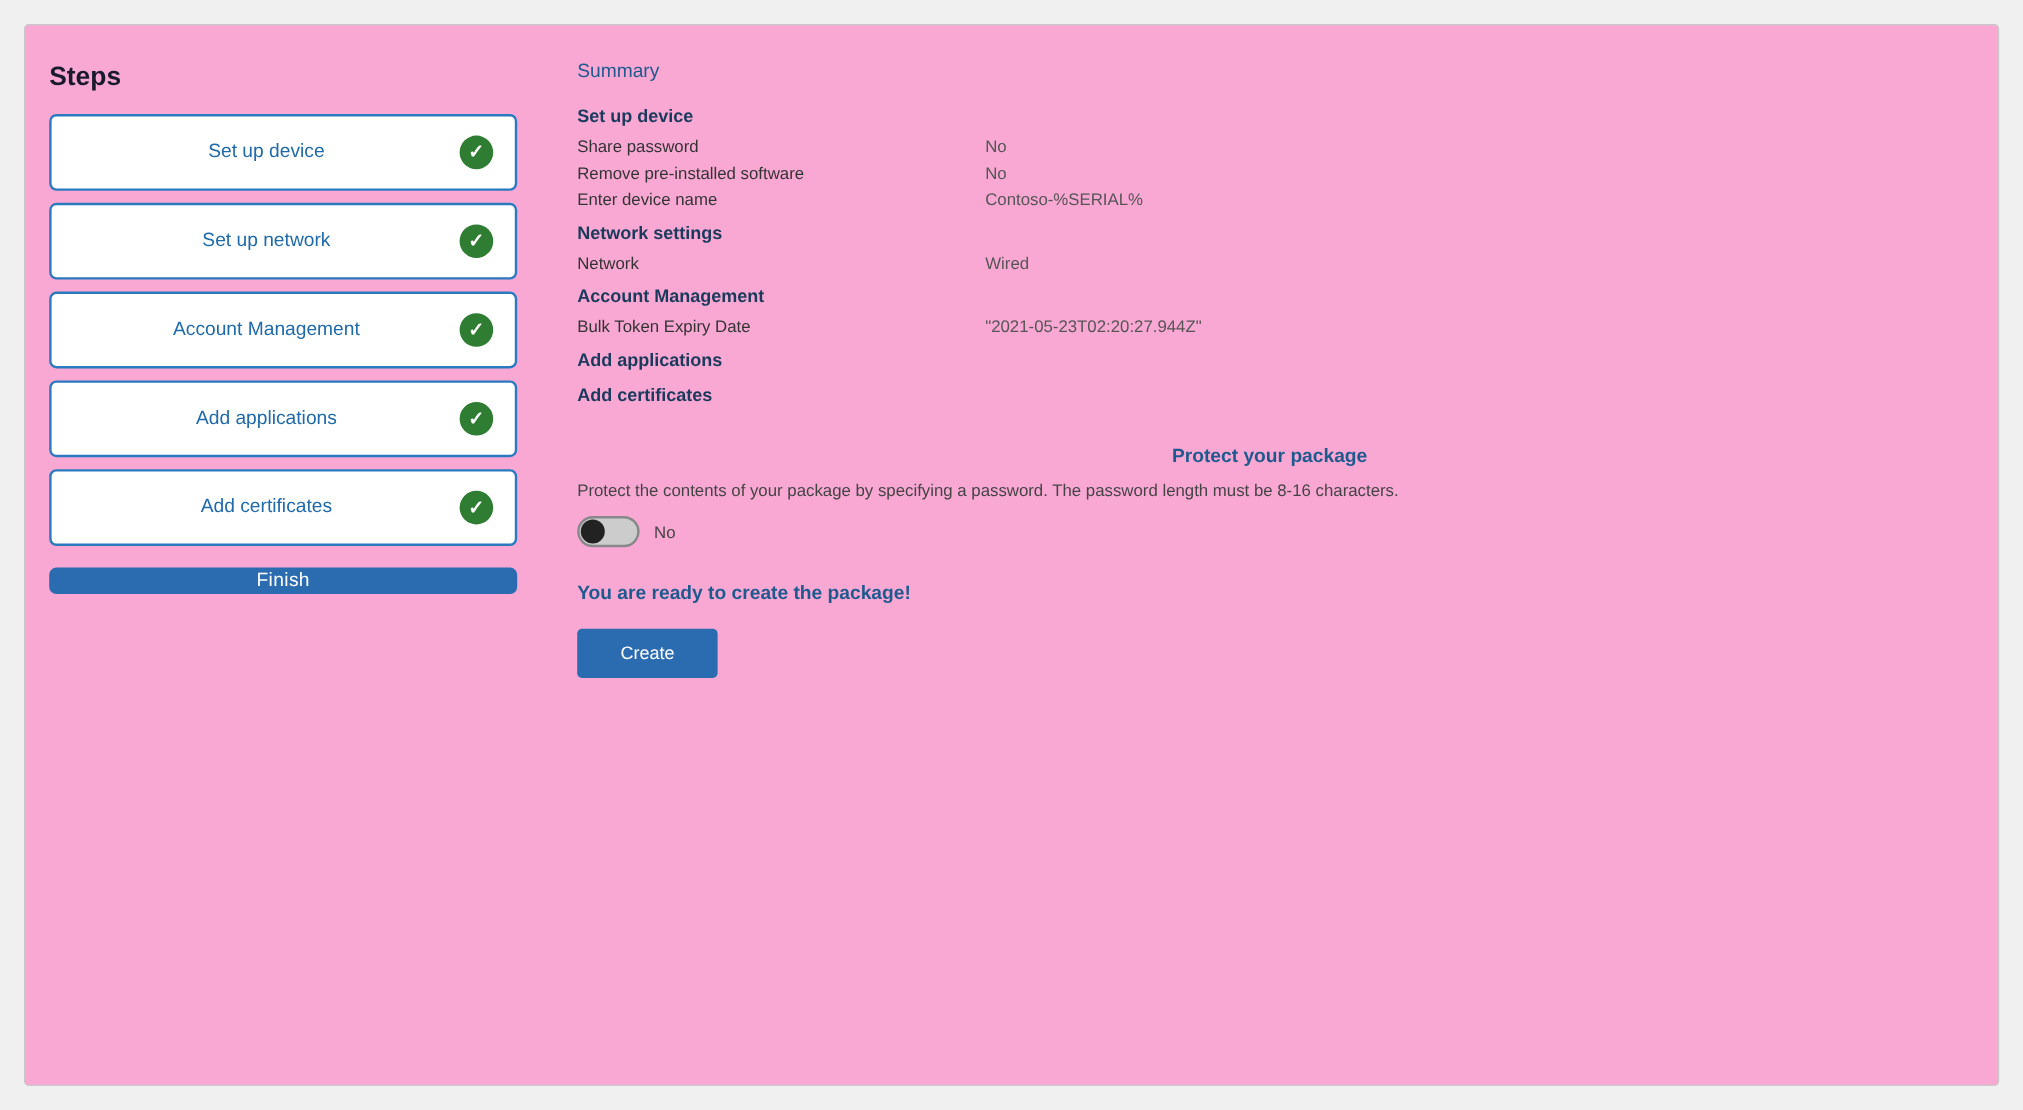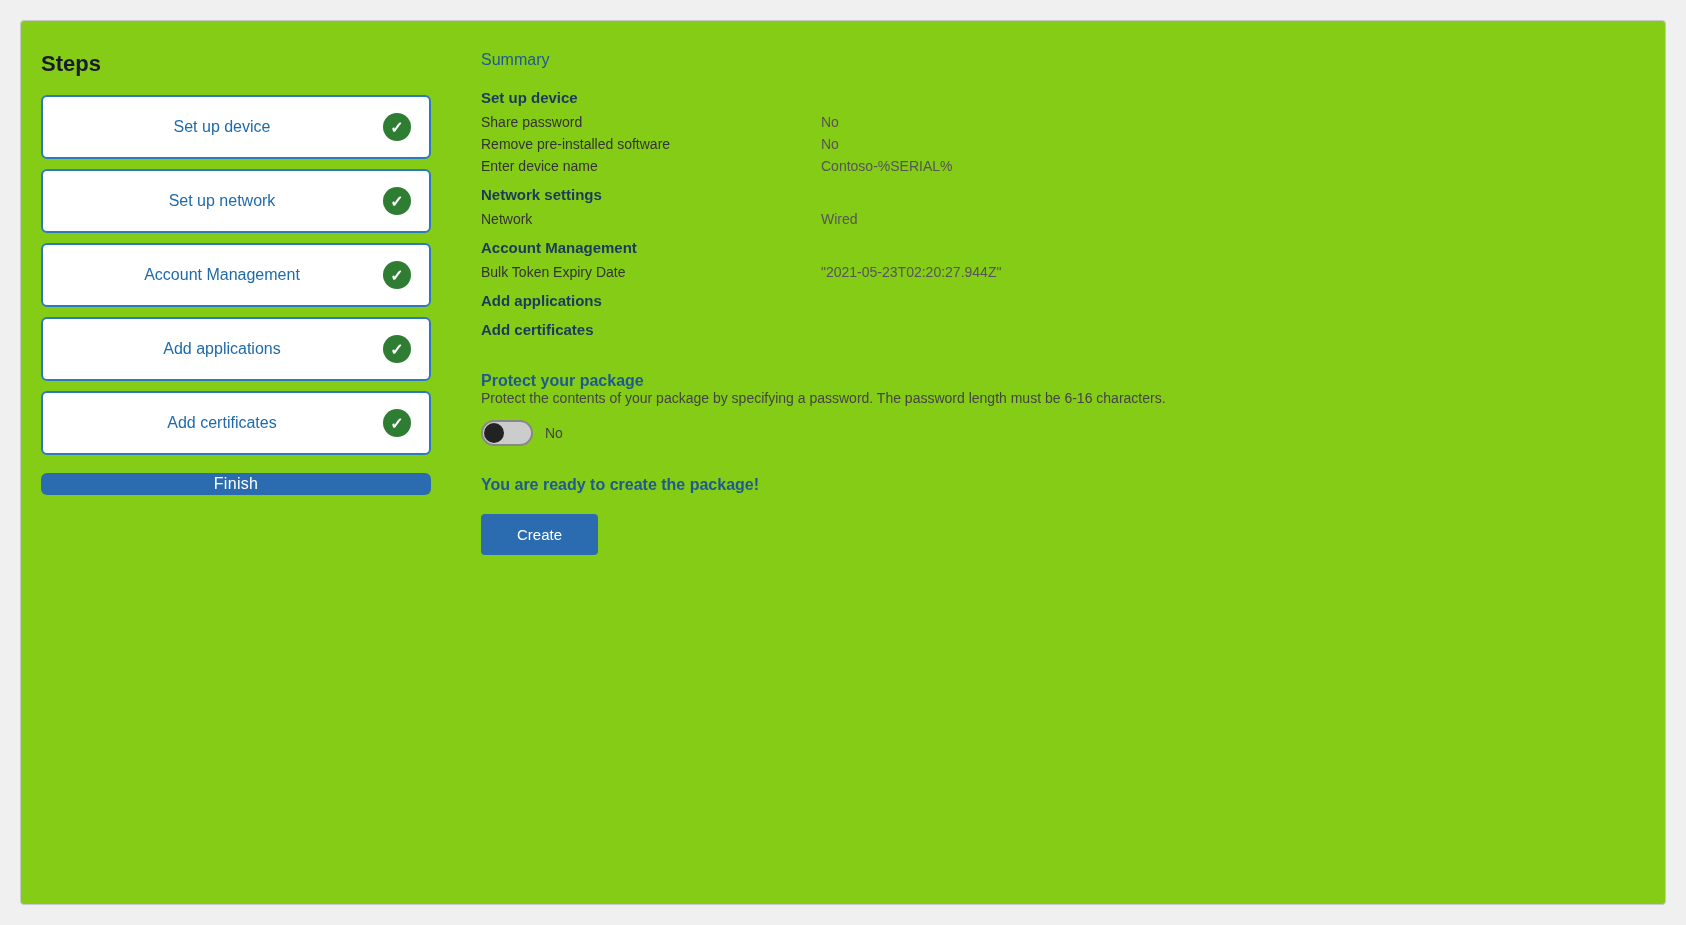--- a/index.html
+++ b/index.html
@@ -11,21 +11,21 @@
     body {
       background-color: #f0f0f0;
       font-family: 'Segoe UI', Arial, sans-serif;
       display: flex;
       justify-content: center;
       align-items: center;
       min-height: 100vh;
     }
 
     .main-container {
-      background: #84cc16;
+      background: #f9a8d4;
       border: 1px solid #c8c8c8;
       border-radius: 4px;
       width: 1646px;
       min-height: 885px;
       display: flex;
       padding: 30px 20px 30px 20px;
       gap: 40px;
     }
 
     
@@ -137,20 +137,22 @@
 
     .protect-section {
       margin-top: 24px;
       padding-top: 10px;
     }
 
     .protect-title {
       font-size: 16px;
       font-weight: 600;
       color: #1e5a8e;
+      margin-bottom: 10px;
+      text-align: center;
     }
 
     .protect-desc {
       font-size: 14px;
       color: #444444;
       margin-bottom: 14px;
       max-width: 900px;
     }
 
     .toggle-row {
@@ -278,21 +280,21 @@
     <div class="section-divider">
       <div class="section-heading">Add applications</div>
     </div>
 
     <div class="section-divider">
       <div class="section-heading">Add certificates</div>
     </div>
 
     <div class="protect-section">
       <div class="protect-title">Protect your package</div>
-      <div class="protect-desc">Protect the contents of your package by specifying a password. The password length must be 6-16 characters.</div>
+      <div class="protect-desc">Protect the contents of your package by specifying a password. The password length must be 8-16 characters.</div>
       <div class="toggle-row">
         <div class="toggle-switch">
           <div class="toggle-knob"></div>
         </div>
         <span class="toggle-label">No</span>
       </div>
     </div>
 
     <div>
       <div class="ready-text">You are ready to create the package!</div>

